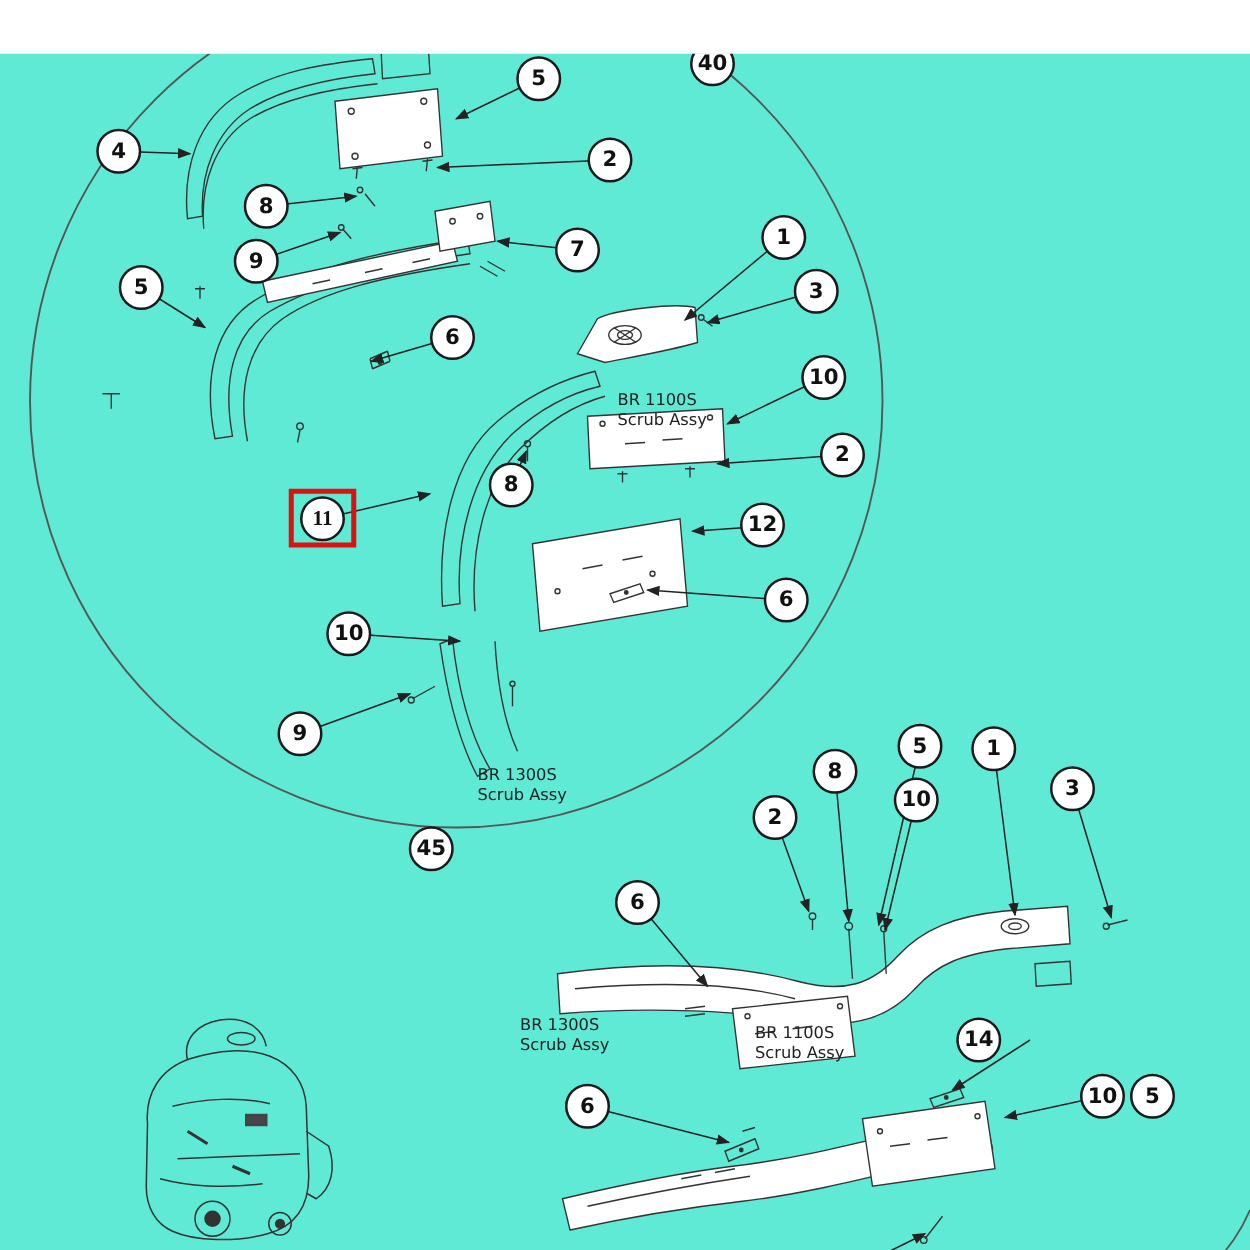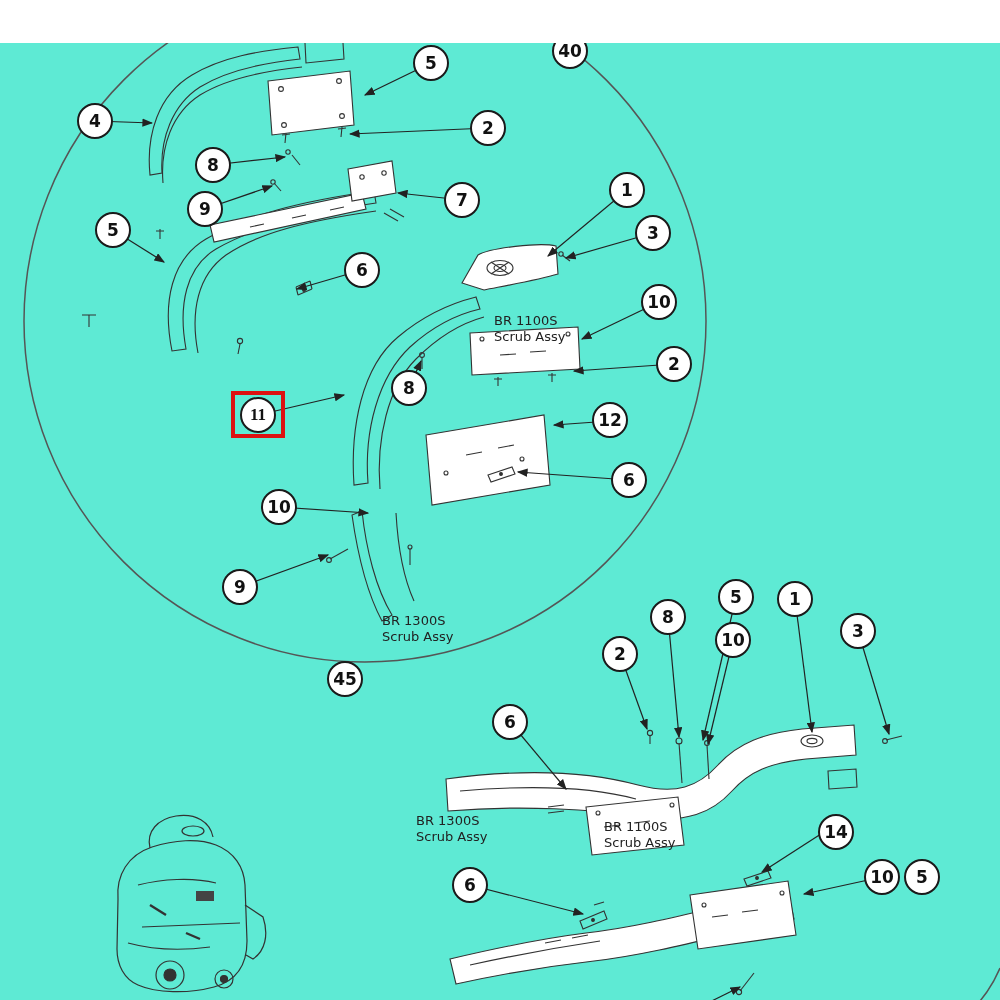--- a/index.html
+++ b/index.html
@@ -215,21 +215,21 @@
       <div class="balloon" style="left: 261px; top: 446px;">10</div>
       <div class="balloon" style="left: 222px; top: 526px;">9</div>
       <div class="balloon" style="left: 327px; top: 618px;">45</div>
       <div class="balloon" style="left: 602px; top: 593px;">2</div>
       <div class="balloon" style="left: 650px; top: 556px;">8</div>
       <div class="balloon" style="left: 718px; top: 536px;">5</div>
       <div class="balloon" style="left: 715px; top: 579px;">10</div>
       <div class="balloon" style="left: 777px; top: 538px;">1</div>
       <div class="balloon" style="left: 840px; top: 570px;">3</div>
       <div class="balloon" style="left: 492px; top: 661px;">6</div>
-      <div class="balloon" style="left: 818px; top: 771px;">14</div>
+      <div class="balloon" style="left: 765px; top: 771px;">14</div>
       <div class="balloon" style="left: 452px; top: 824px;">6</div>
       <div class="balloon" style="left: 864px; top: 816px;">10</div>
       <div class="balloon" style="left: 904px; top: 816px;">5</div>
       <div class="balloon" style="left: 637px; top: 968px;">9</div>
       <div class="part-label" style="left: 494px; top: 270px;">BR 1100S
 Scrub Assy</div>
       <div class="part-label" style="left: 382px; top: 570px;">BR 1300S
 Scrub Assy</div>
       <div class="part-label" style="left: 416px; top: 770px;">BR 1300S
 Scrub Assy</div>

